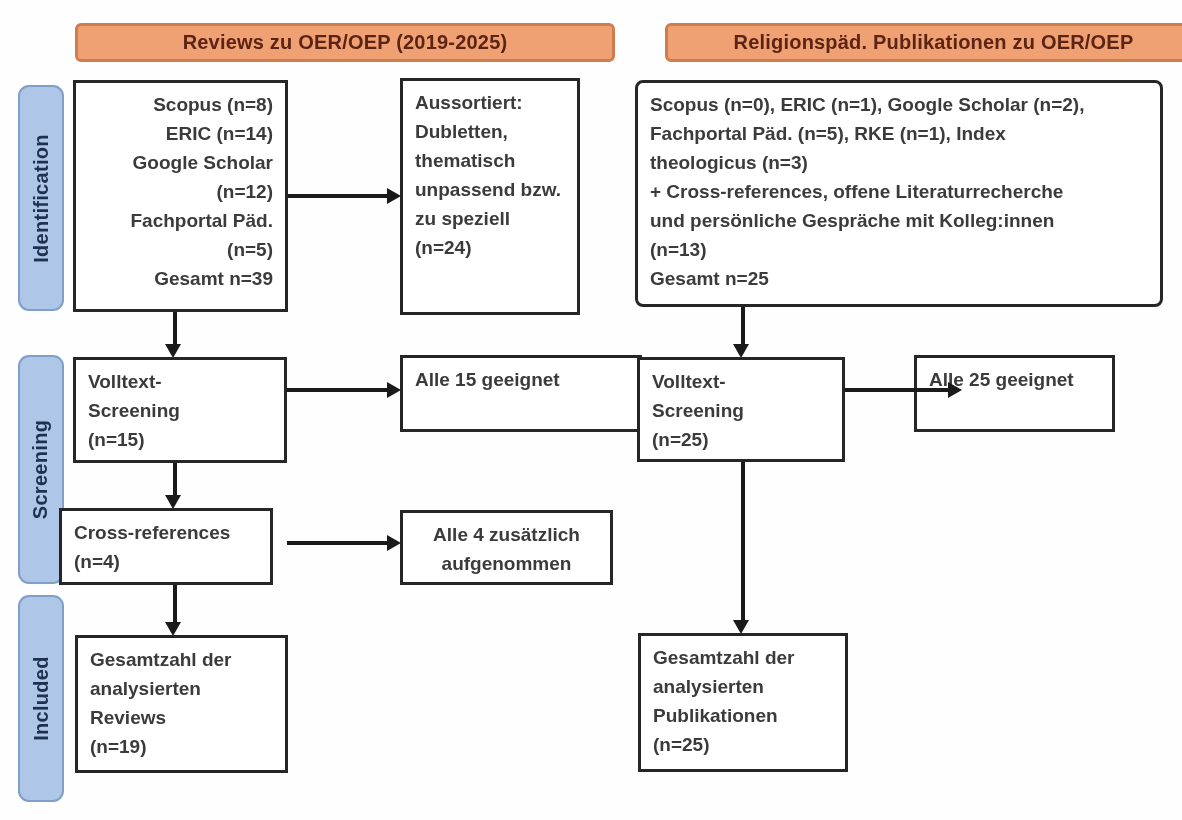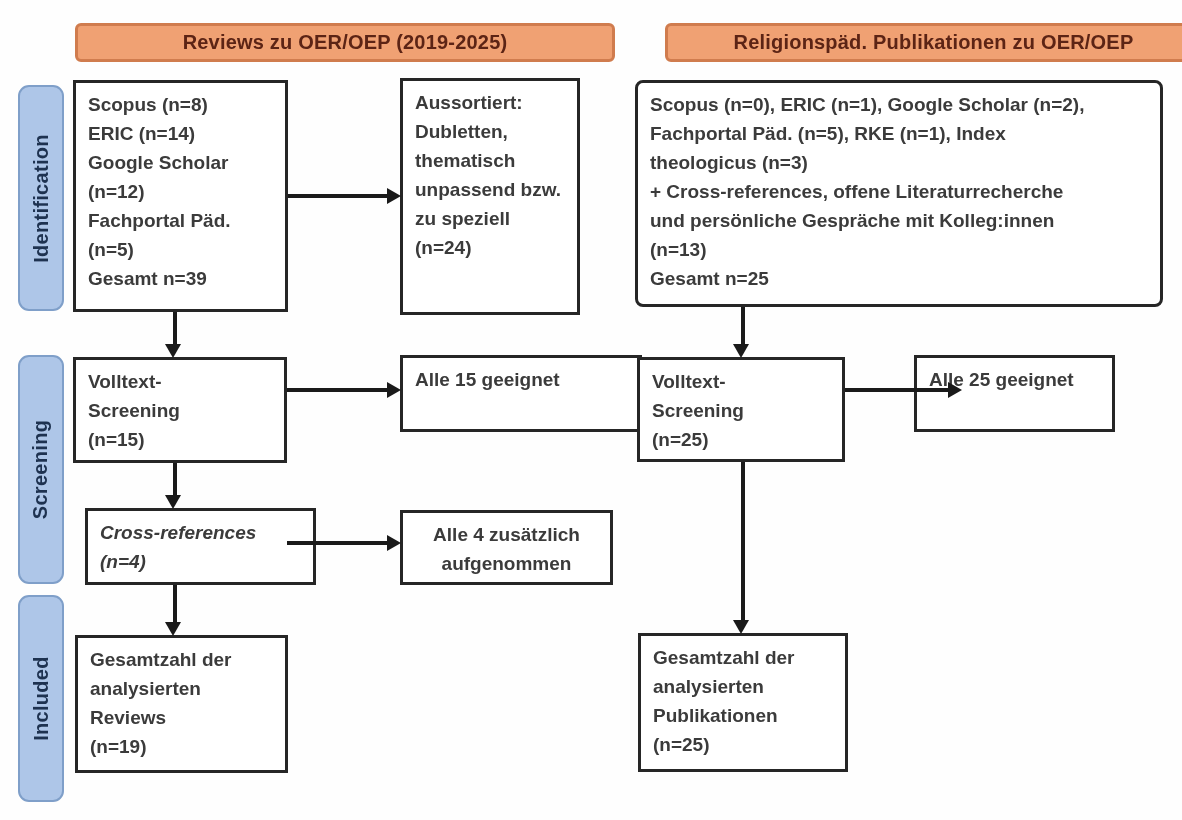--- a/index.html
+++ b/index.html
@@ -34,25 +34,25 @@
   .stage-identification{top:85px;height:222px;}
   .stage-screening{top:355px;height:225px;}
   .stage-included{top:595px;height:203px;}
 
   
   .box{
     position:absolute;background:#fff;border:3px solid #262626;
     color:#3B3B3B;font-weight:700;font-size:19px;line-height:29px;
     padding:7px 12px;box-sizing:border-box;white-space:pre-line;
   }
-  .b-l1{left:73px;  top:80px;  width:215px;height:232px;}
+  .b-l1{left:73px;  top:80px;  width:215px;height:232px;text-align:right;}
   .b-l2{left:400px; top:78px;  width:180px;height:237px;}
   .b-l3{left:73px;  top:357px; width:214px;height:106px;}
   .b-l4{left:400px; top:355px; width:242px;height:77px;}
-  .b-l5{left:85px;  top:508px; width:231px;height:77px;font-style:italic;}
+  .b-l5{left:59px;  top:508px; width:214px;height:77px;}
   .b-l6{left:400px; top:510px; width:213px;height:75px;text-align:center;}
   .b-l7{left:75px;  top:635px; width:213px;height:138px;}
   .b-r1{left:635px; top:80px;  width:528px;height:227px;border-radius:8px;}
   .b-r2{left:637px; top:357px; width:208px;height:105px;}
   .b-r3{left:914px; top:355px; width:201px;height:77px;}
   .b-r4{left:638px; top:633px; width:210px;height:139px;}
 
   
   .hline{position:absolute;height:3.5px;background:#1A1A1A;}
   .vline{position:absolute;width:3.5px;background:#1A1A1A;}

